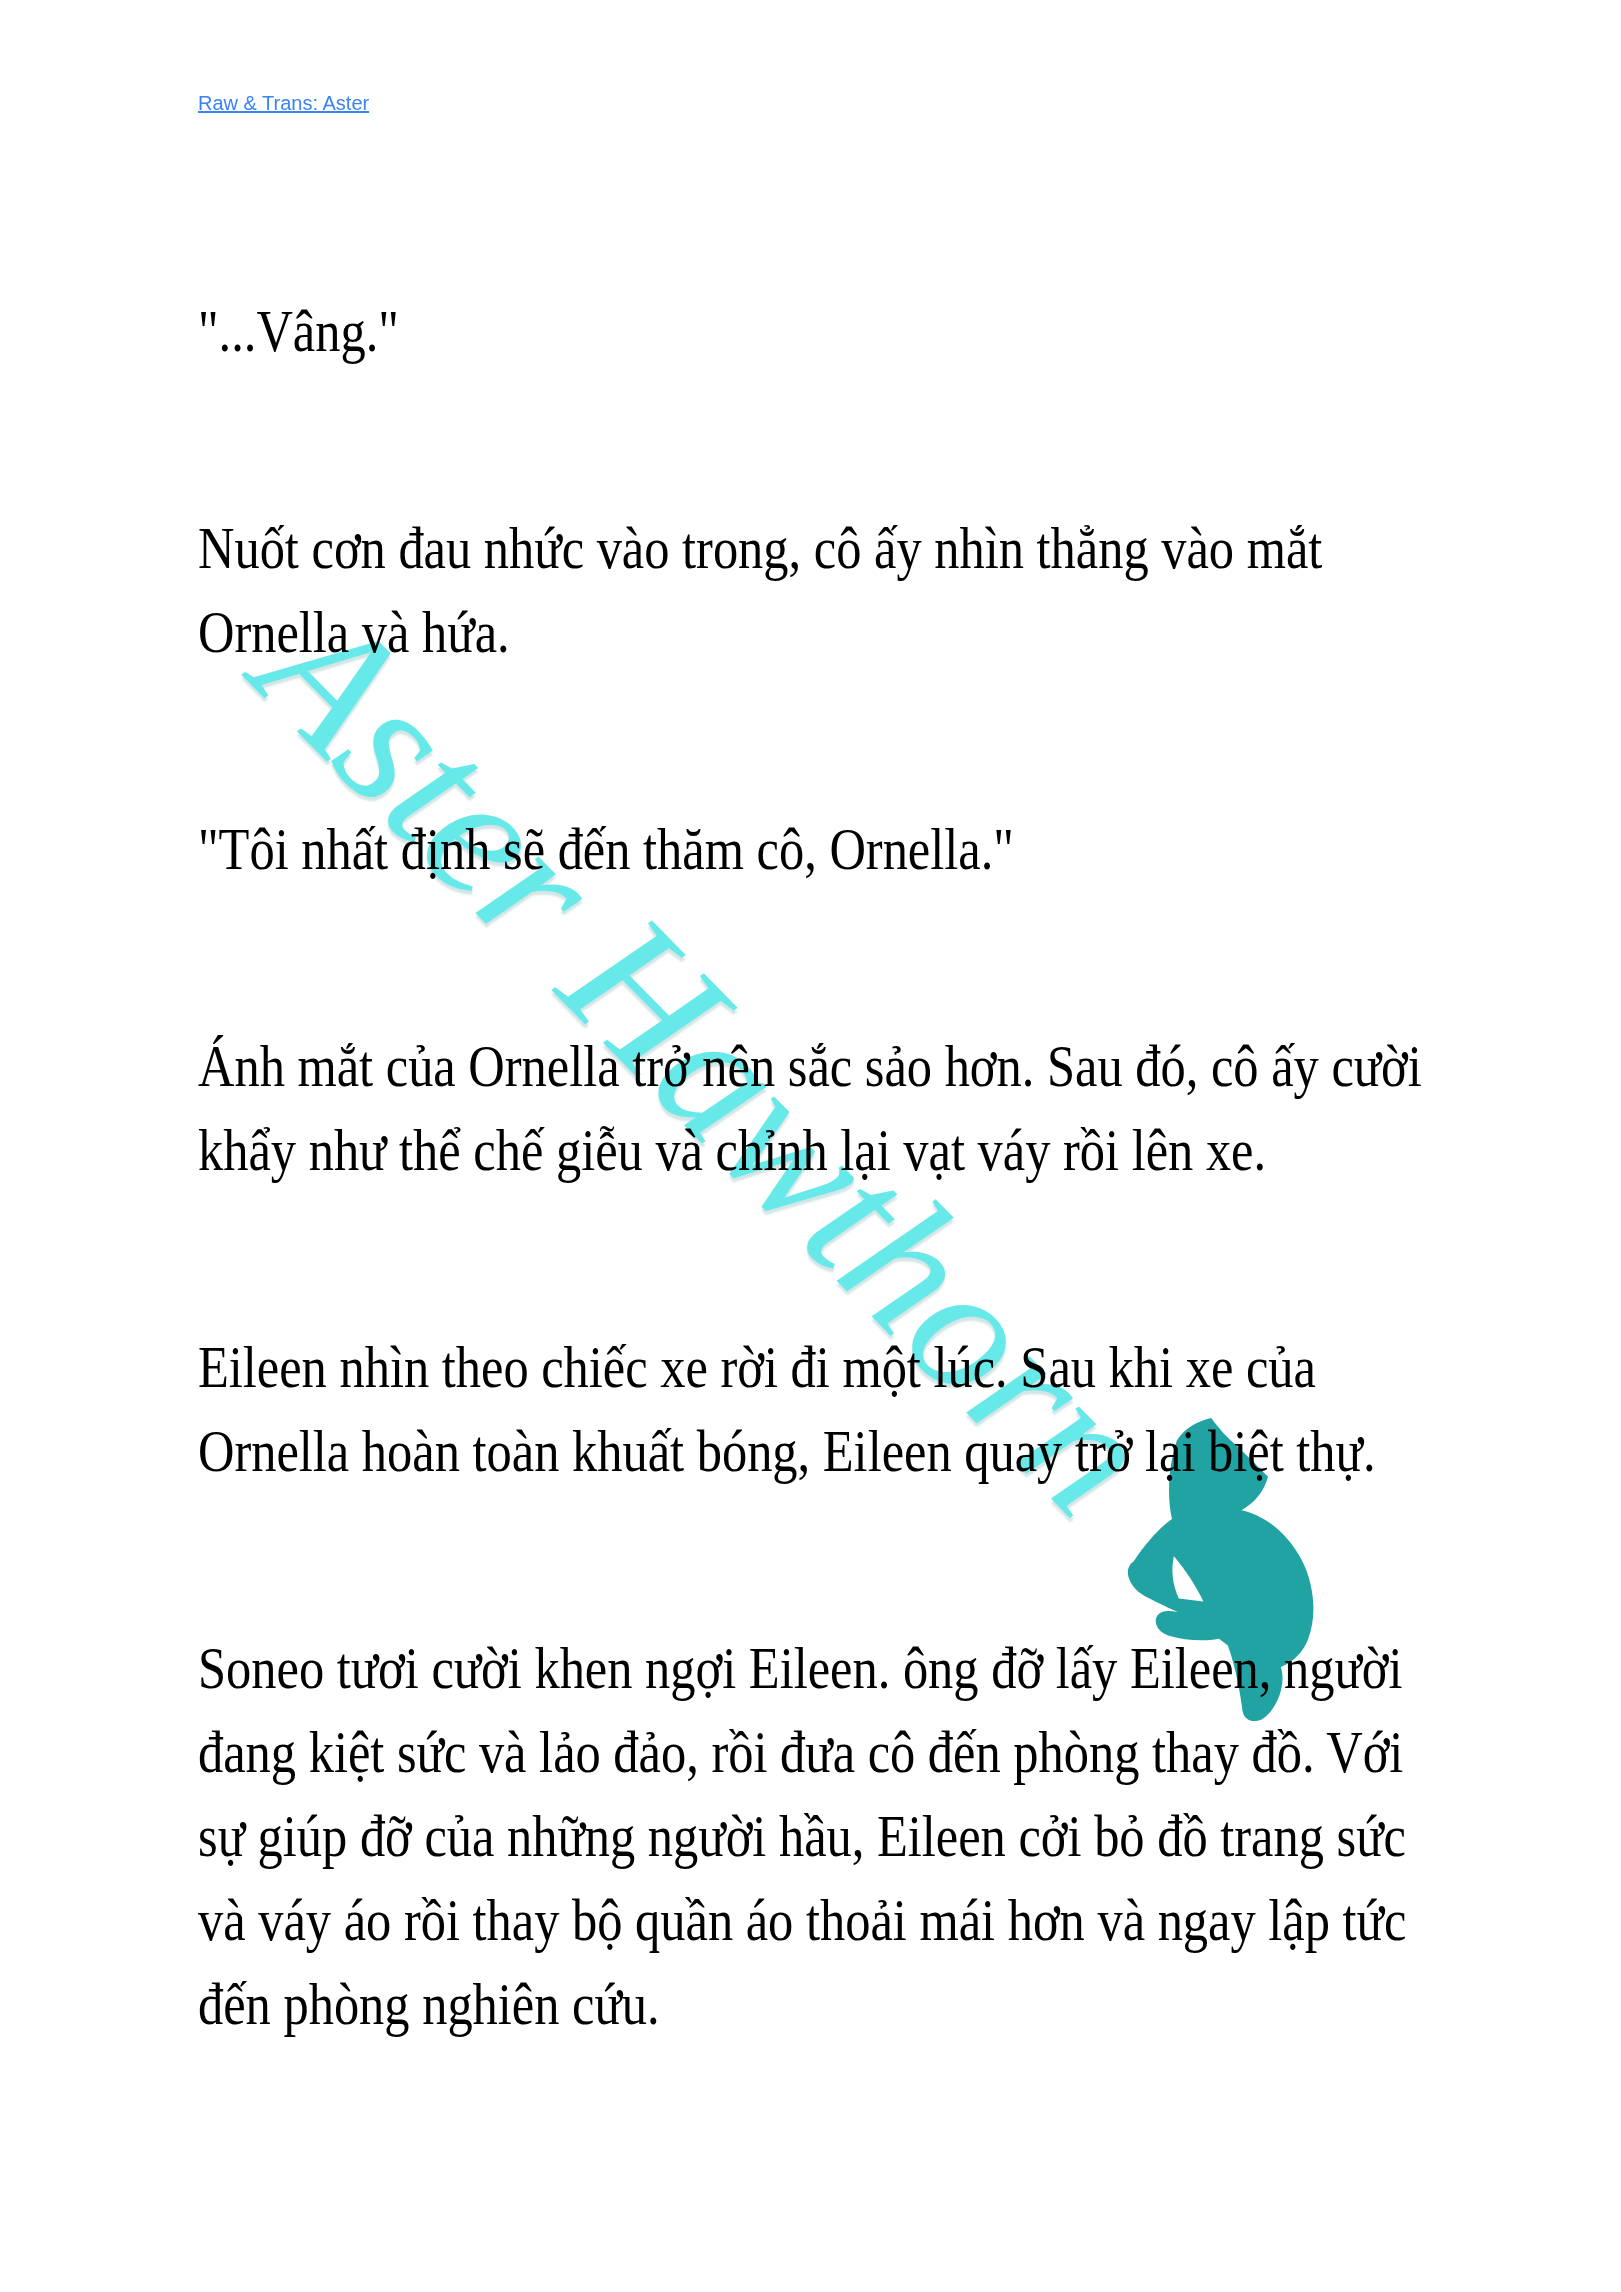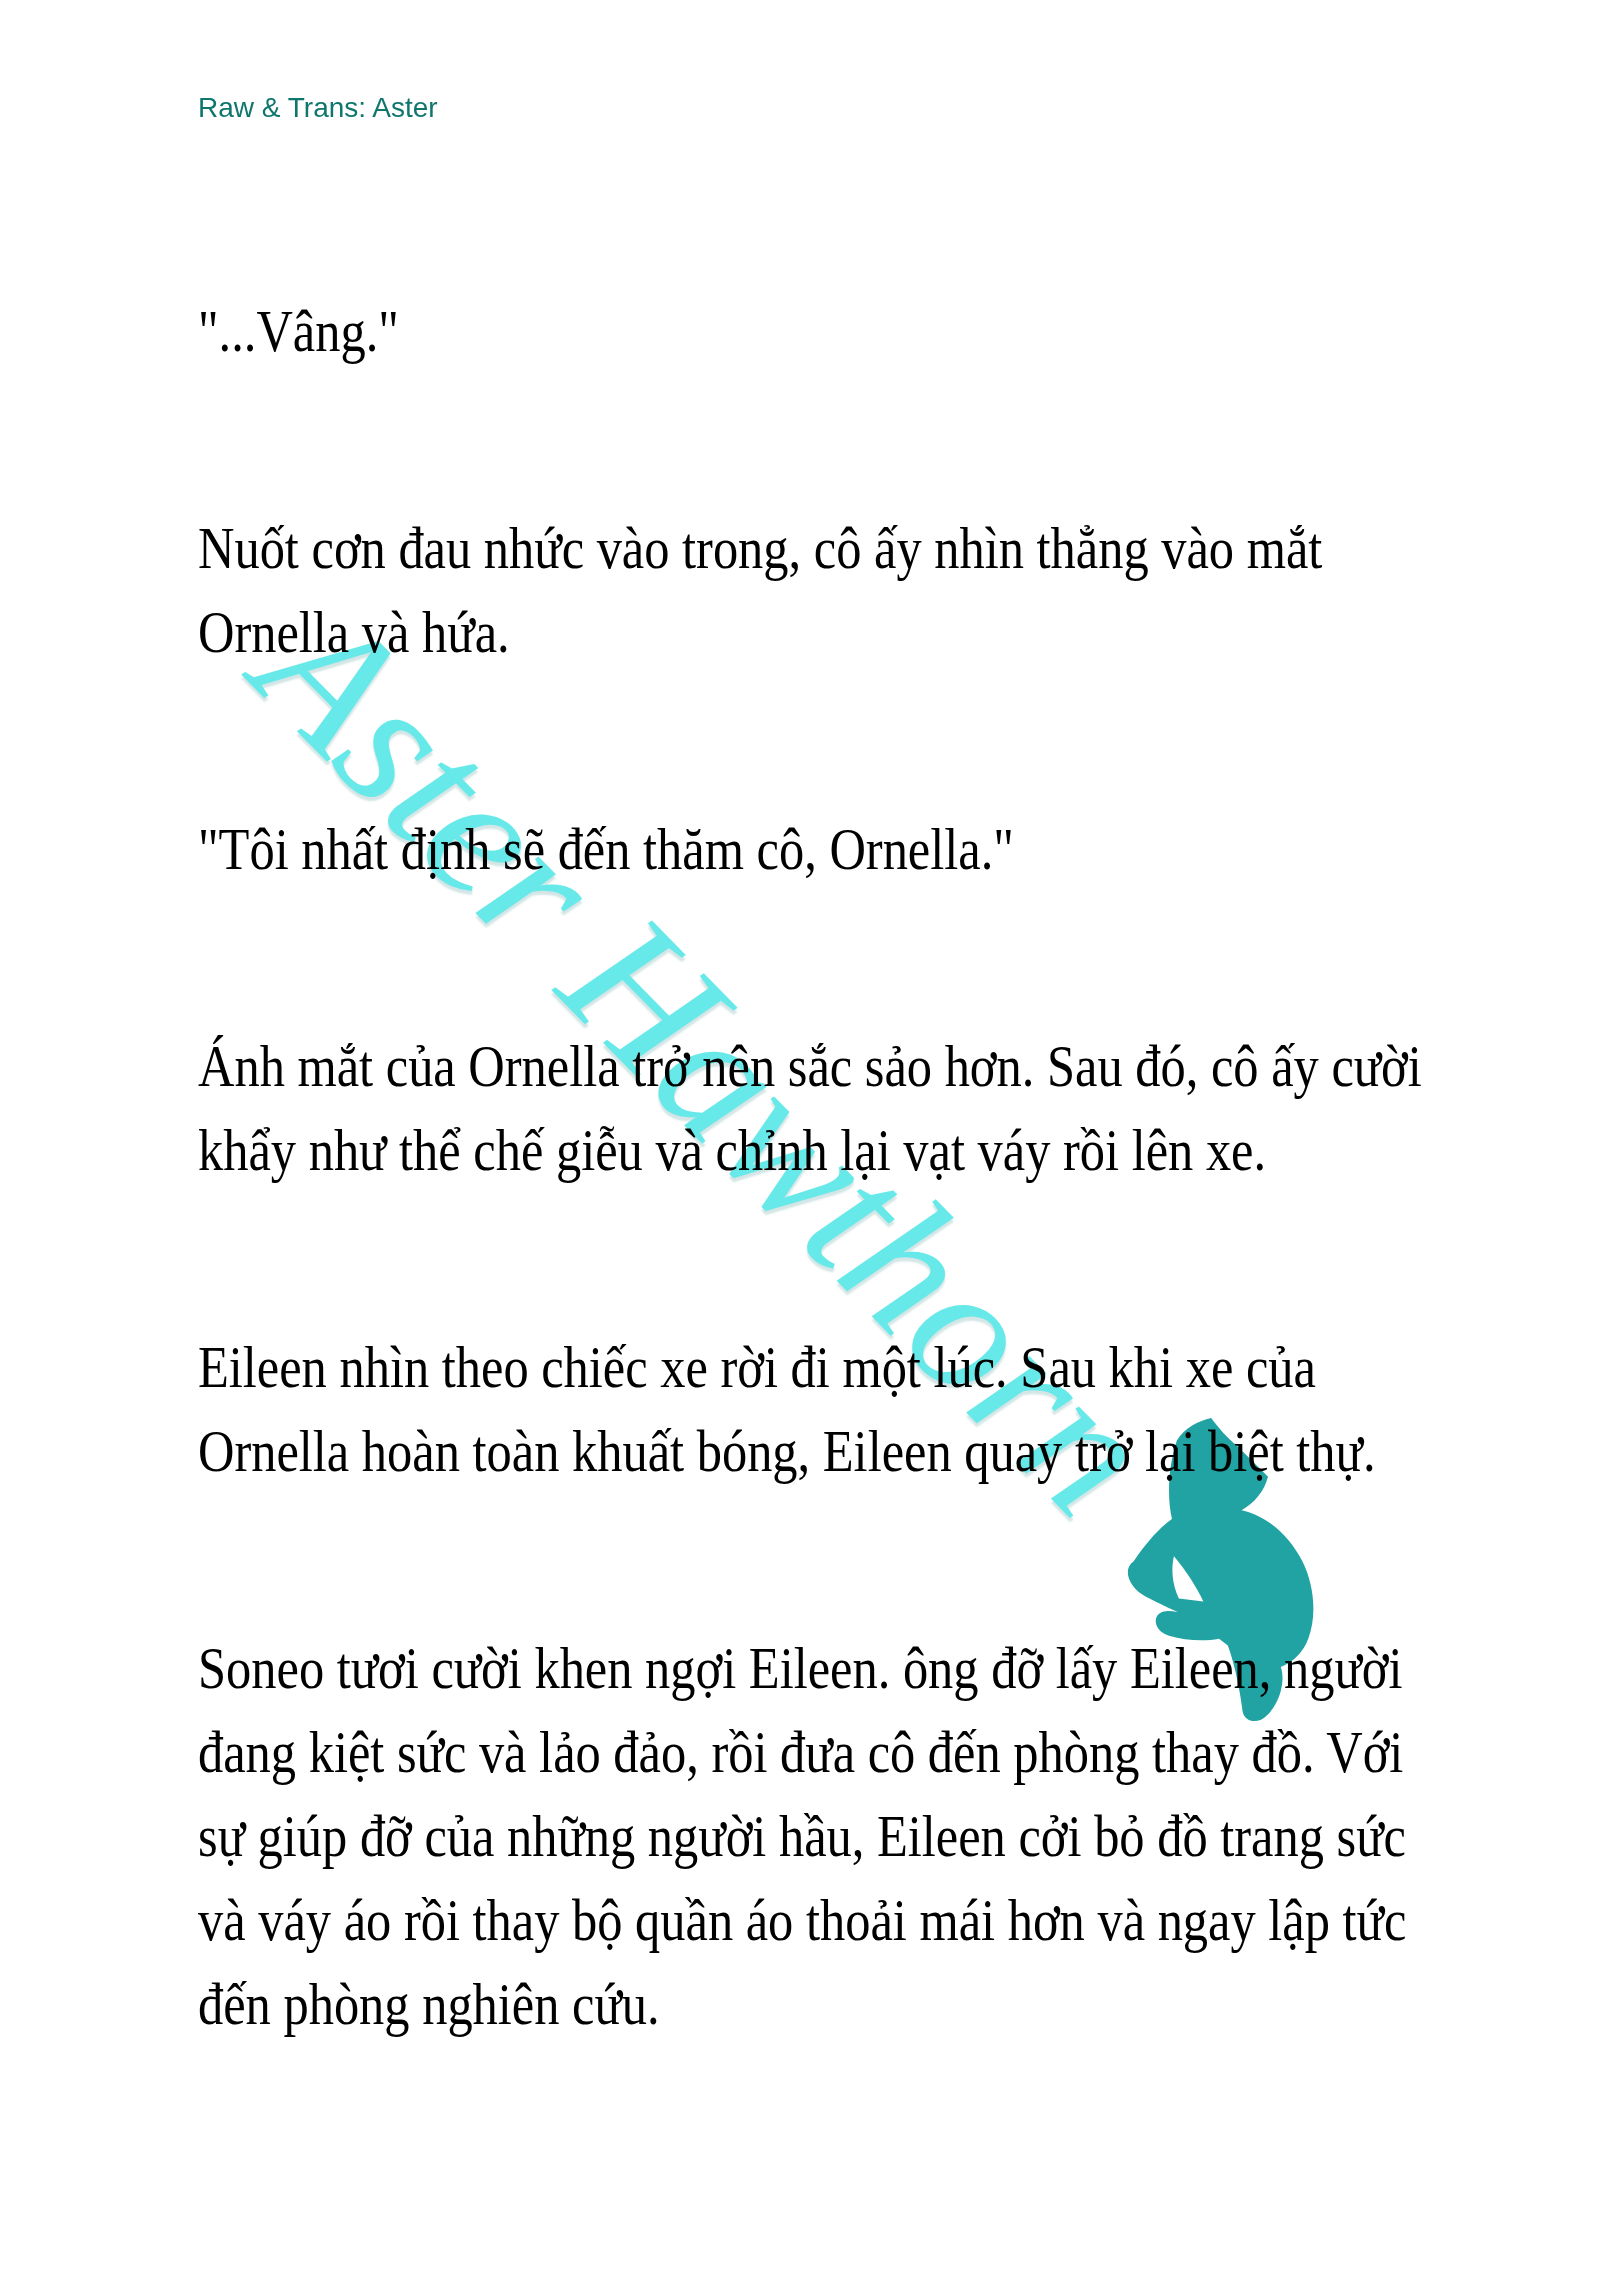--- a/index.html
+++ b/index.html
@@ -9,24 +9,25 @@
     height:2293px;
     background:#ffffff;
     overflow:hidden;
     font-family:"Liberation Serif","DejaVu Serif",serif;
   }
   .header{
     position:absolute;
     left:198px;
     top:92px;
     font-family:"Liberation Sans","DejaVu Sans",sans-serif;
-    font-size:28px;
-    color:#0f766e;
+    font-size:20px;
+    color:#3b82f6;
     white-space:nowrap;
     z-index:4;
+    text-decoration:underline;
   }
   .watermark{
     position:absolute;
     left:368px;
     top:564px;
     font-family:"Liberation Serif","DejaVu Serif",serif;
     font-style:italic;
     font-size:184px;
     white-space:nowrap;
     transform:rotate(45.5deg);

